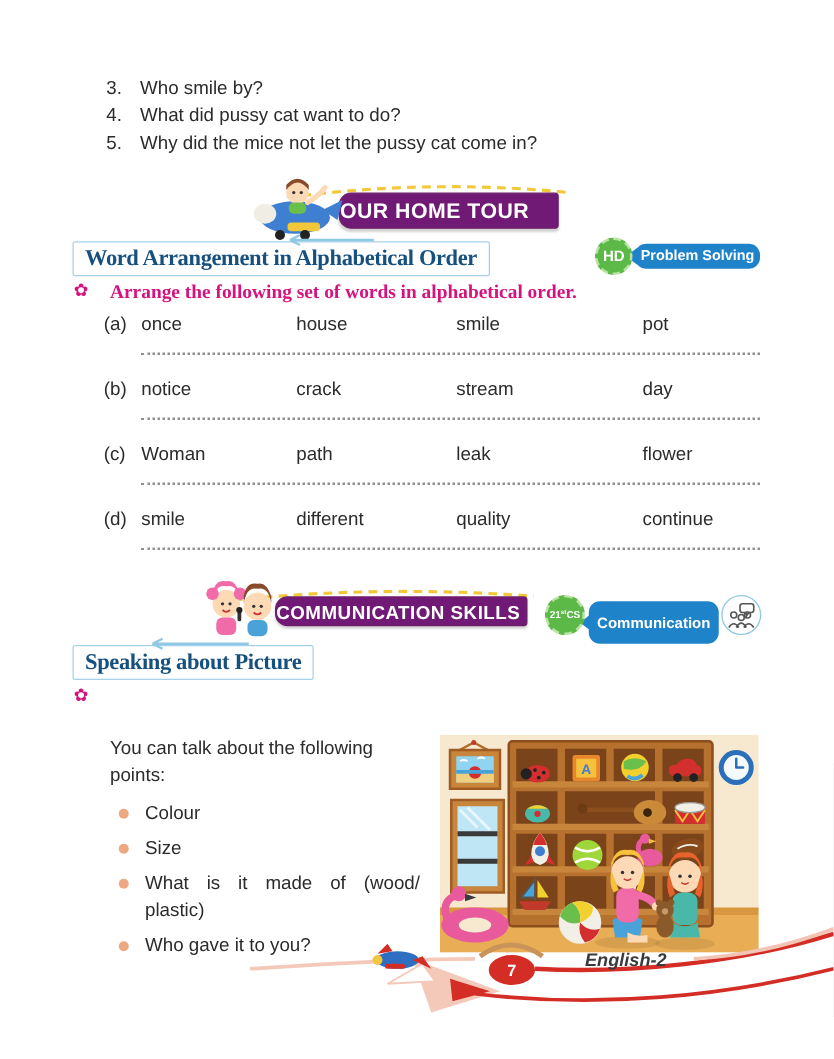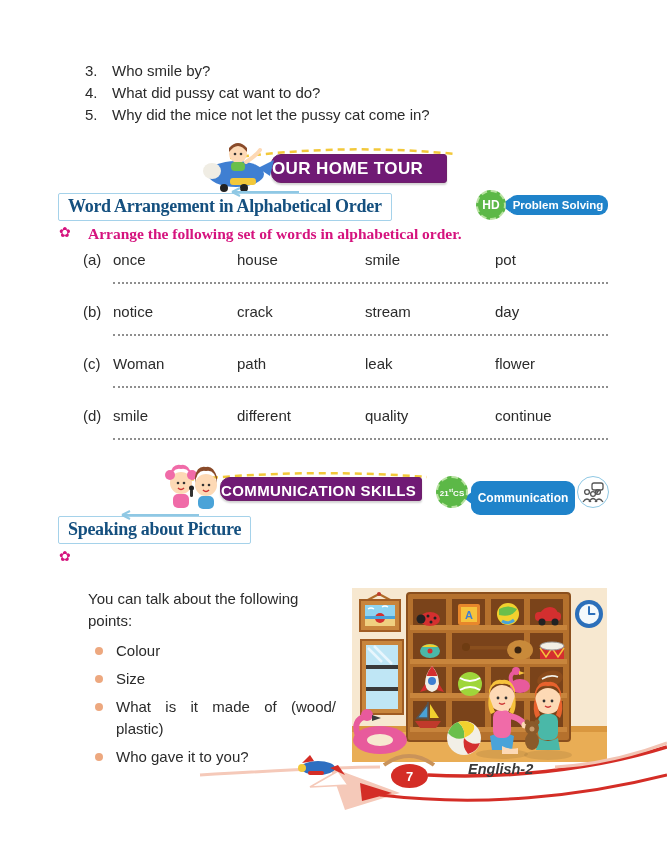--- a/index.html
+++ b/index.html
@@ -39,21 +39,21 @@
 
   
   .instr { position:absolute; font-family:"Liberation Serif", serif; font-weight:bold;
            color:#d5137e; font-size:15.5px; line-height:21px; }
   .flower { position:absolute; color:#d5137e; font-size:14px; }
 
   
   .wrow { position:absolute; left:0; width:667px; font-size:15px; color:#2b2b2b; }
   .wrow span { position:absolute; }
   .wlabel { left:83px; }
-  .w1 { left:113px; } .w2 { left:237px; } .w3 { left:365px; } .w4 { left:495px; }
+  .w1 { left:113px; } .w2 { left:237px; } .w3 { left:365px; } .w4 { left:514px; }
   .dotline { position:absolute; left:113px; width:495px; border-bottom:2px dotted #8f8f8f; }
 
   
   .talk { position:absolute; left:88px; top:588px; width:248px; font-size:15px; color:#2b2b2b; line-height:22px; }
   .points { list-style:none; margin-top:8px; }
   .points li { position:relative; padding-left:28px; margin-bottom:6px; text-align:justify; }
   .points li .dot { position:absolute; left:7px; top:7px; width:8px; height:8px; border-radius:50%;
            background:#eda87f; }
 
   

